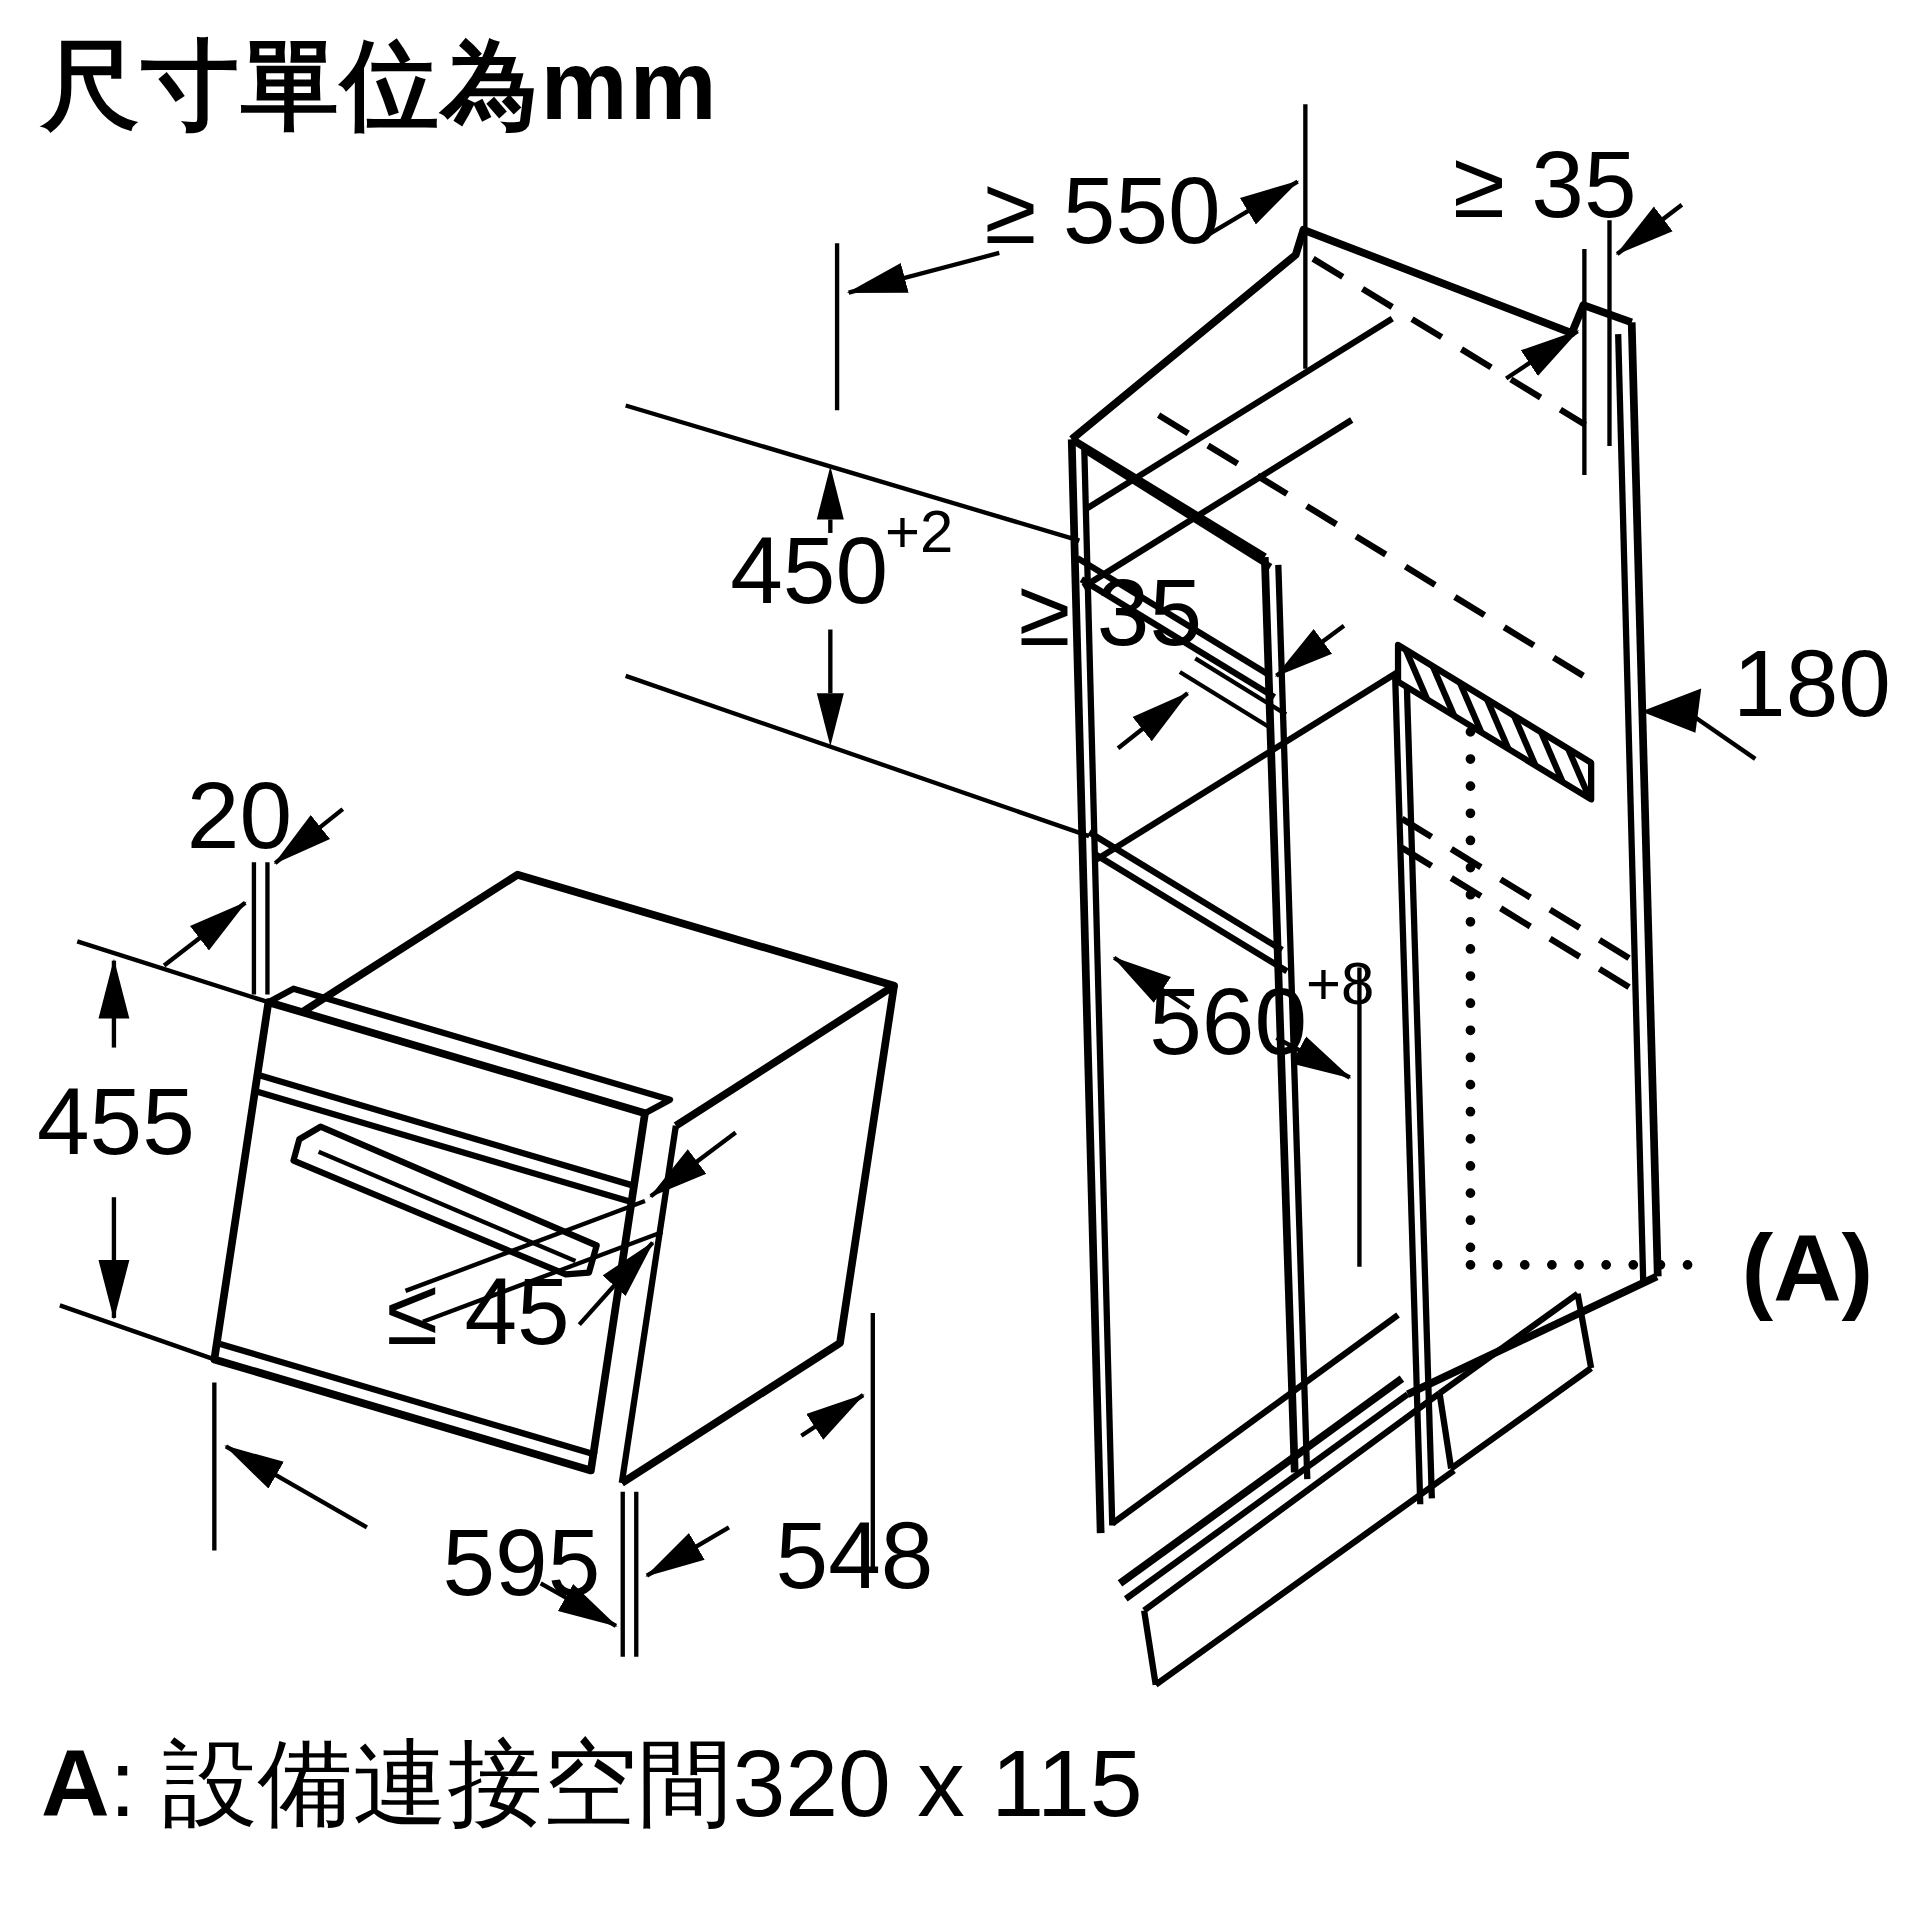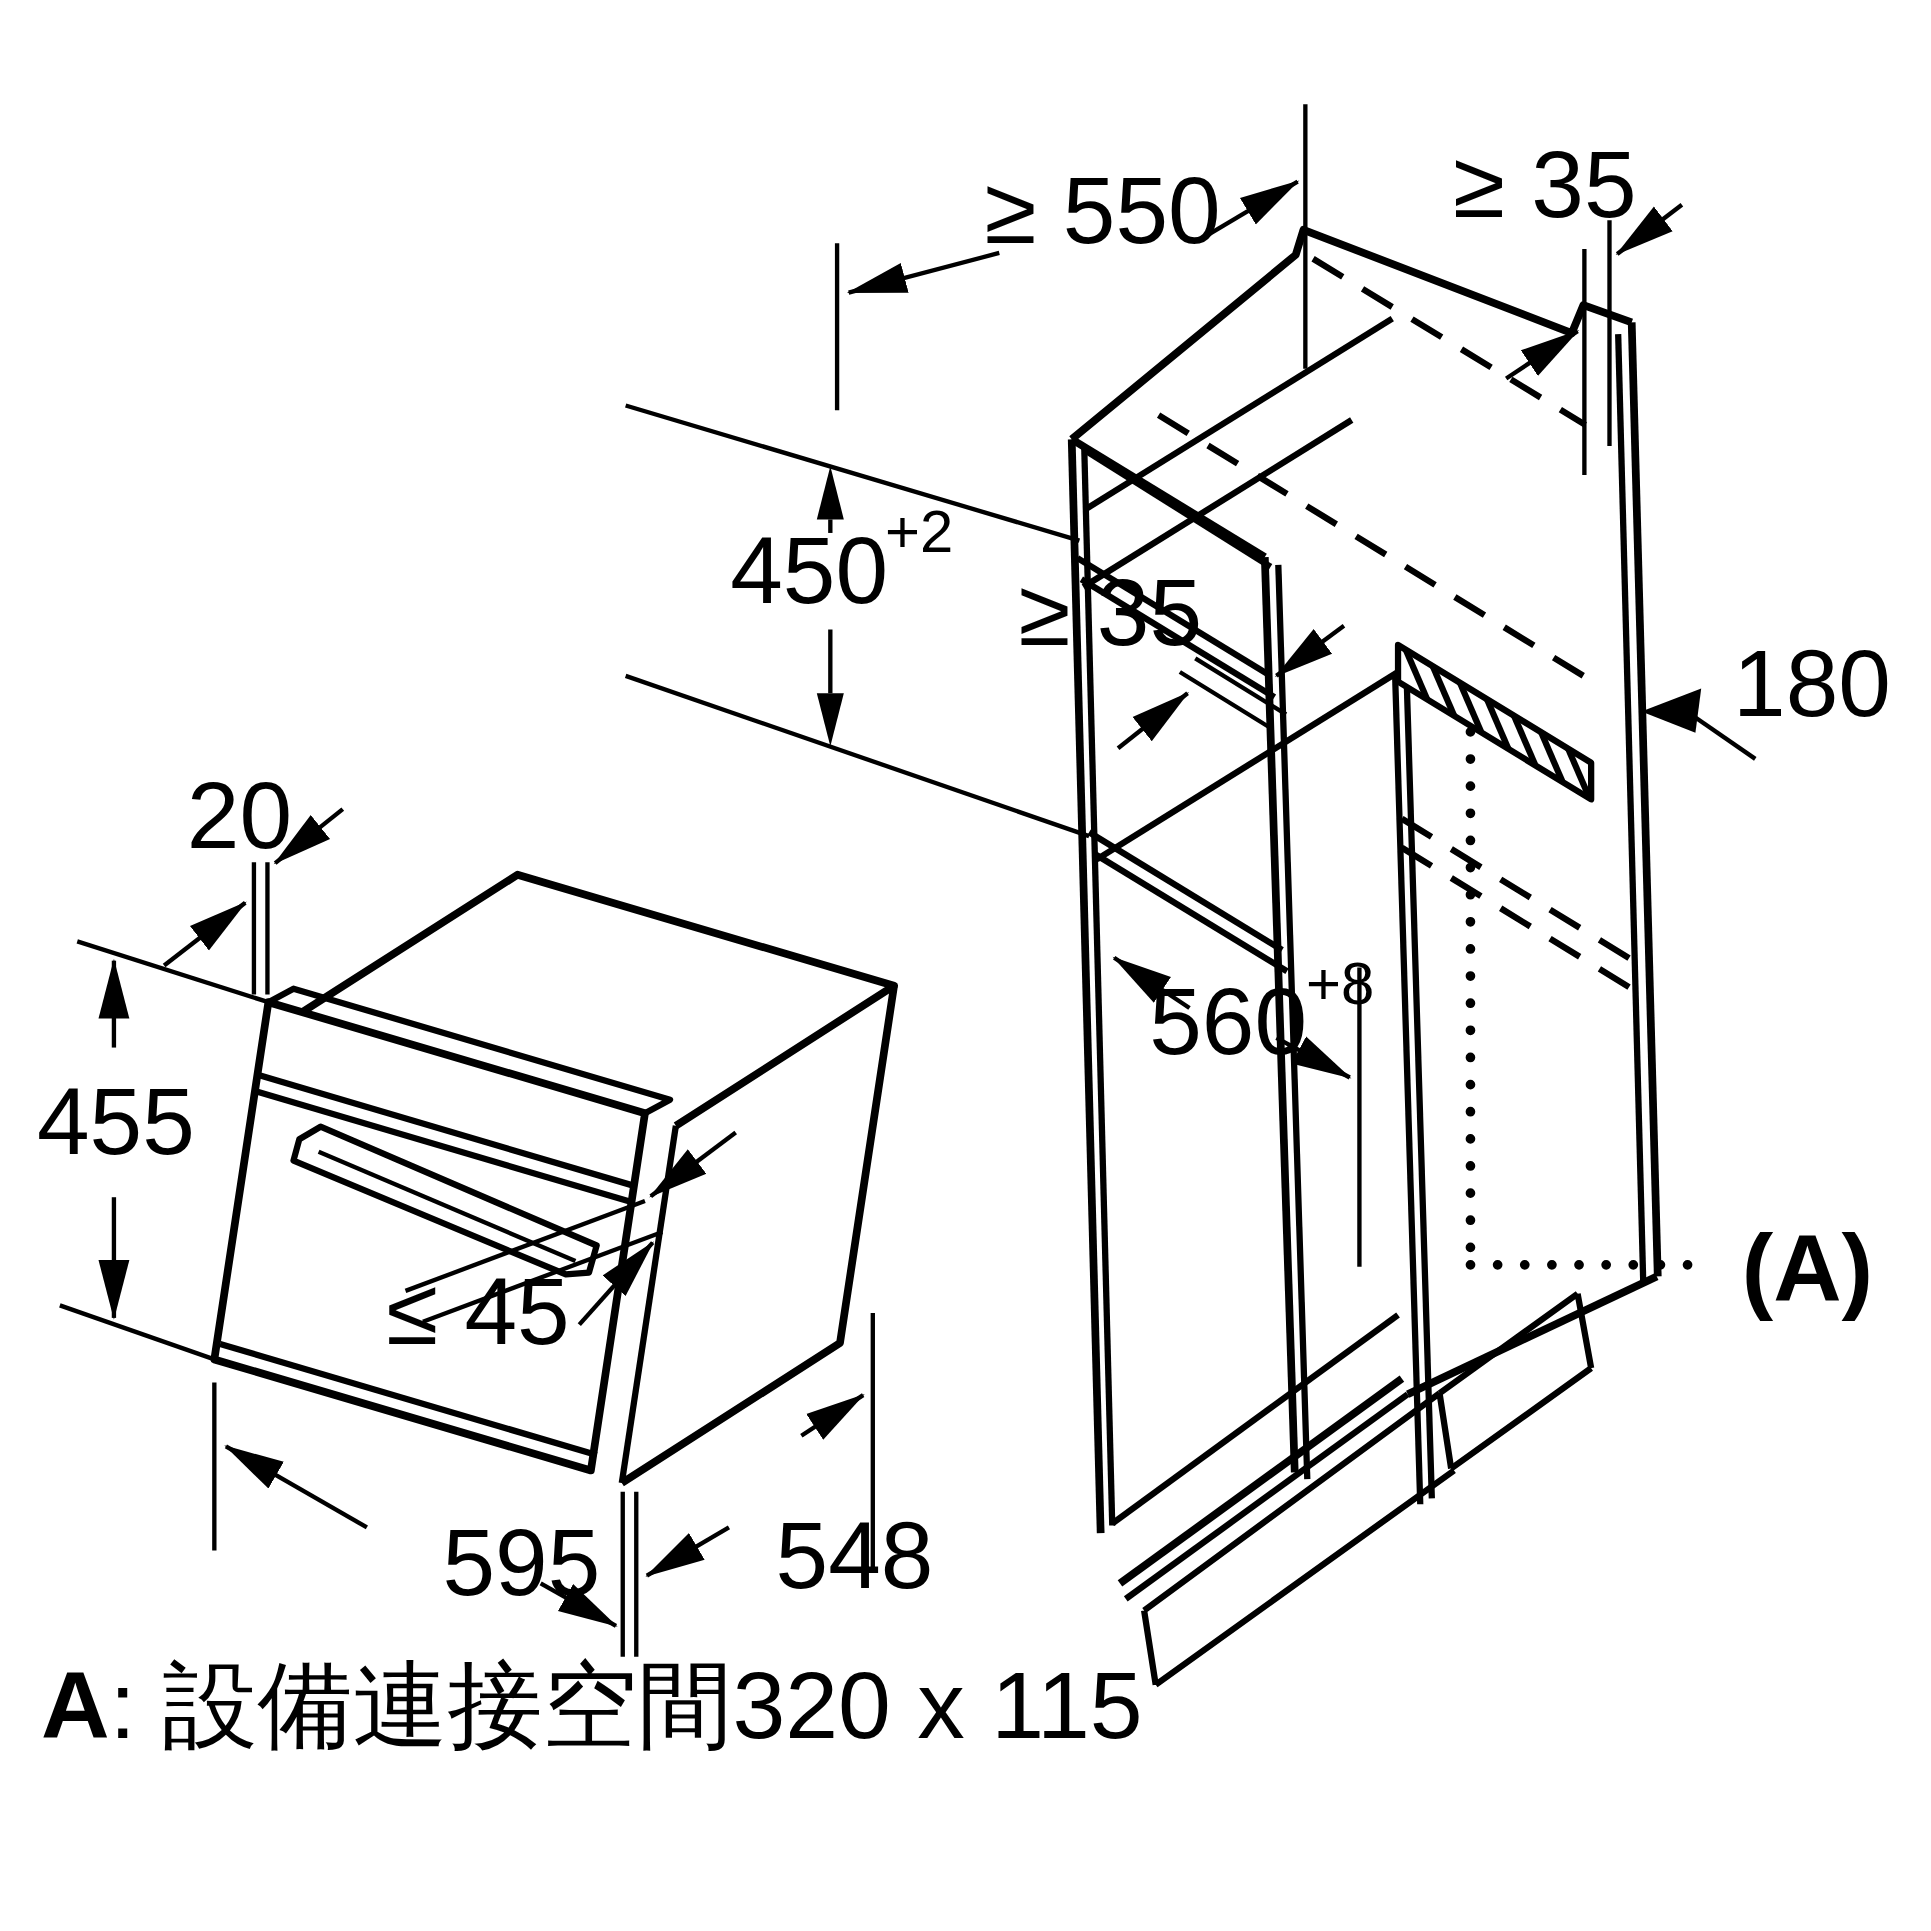--- a/index.html
+++ b/index.html
@@ -6,39 +6,40 @@
   html,body { margin:0; padding:0; background:var(--bg); }
   .page {
     position:relative; width:1931px; height:1931px; background:var(--bg);
     font-family:"Liberation Sans", sans-serif; color:var(--ink); overflow:hidden;
   }
   .title {
     position:absolute; left:41px; top:21px; font-size:98px; font-weight:600;
     letter-spacing:1.9px; white-space:nowrap;
   }
   .footer {
-    position:absolute; left:41px; top:1643px; font-size:95px; white-space:nowrap;text-align:right;
+    position:absolute; left:41px; top:1721px; font-size:95px; white-space:nowrap;text-align:right;
   }
   .footer .bold { font-weight:700; }
   svg { position:absolute; left:0; top:0; }
   .s8 { stroke:var(--ink); stroke-width:8; fill:none; stroke-linejoin:round; }
   .s6 { stroke:var(--ink); stroke-width:6.5; fill:none; stroke-linejoin:round; }
   .s4 { stroke:var(--ink); stroke-width:4.5; fill:none; }
   .dashed { stroke-dasharray:36 24; }
   .dotted { stroke:var(--ink); stroke-width:10; stroke-linecap:round; stroke-dasharray:0.1 28; fill:none; }
   .whitefill { fill:var(--bg); }
   .dimtext { font-family:"Liberation Sans", sans-serif; font-size:98px; fill:var(--ink); }
   .suptext { font-family:"Liberation Sans", sans-serif; font-size:62px; fill:var(--ink); }
   .boldtext { font-weight:700; }
 </style>
 </head>
 <body>
 
 <div class="page">
 
+  <div class="title">尺寸單位為mm</div>
 
   <svg width="1931" height="1931" viewBox="0 0 2000 2000">
     <defs>
       <marker id="ah" markerUnits="userSpaceOnUse" markerWidth="66" markerHeight="38" refX="60" refY="19" orient="auto">
         <path d="M62,19 L0,3 L0,35 Z" fill="#000"></path>
       </marker>
     </defs>
 
     <g>
 

